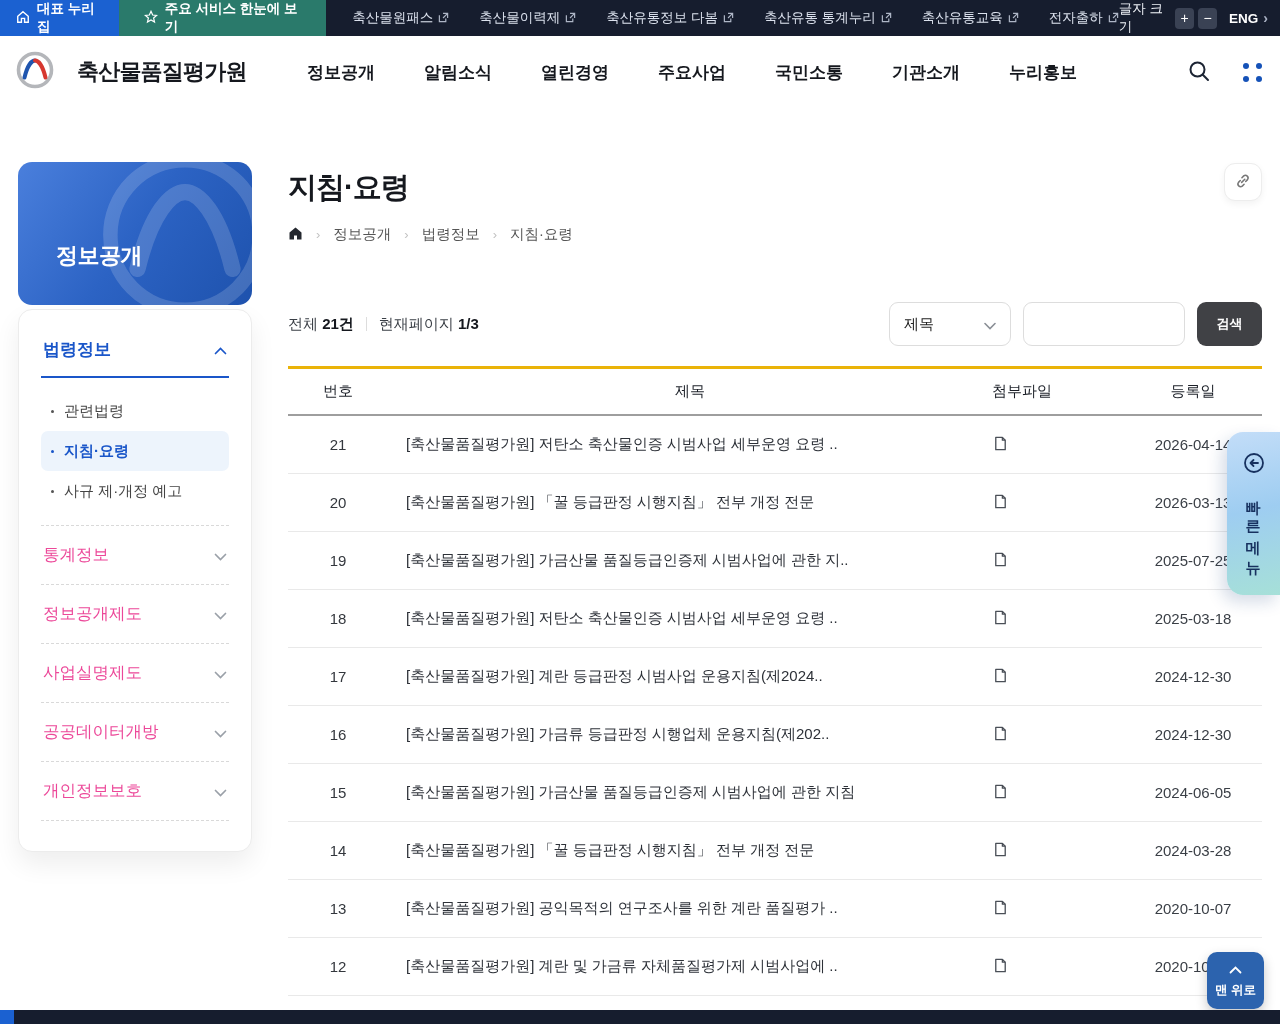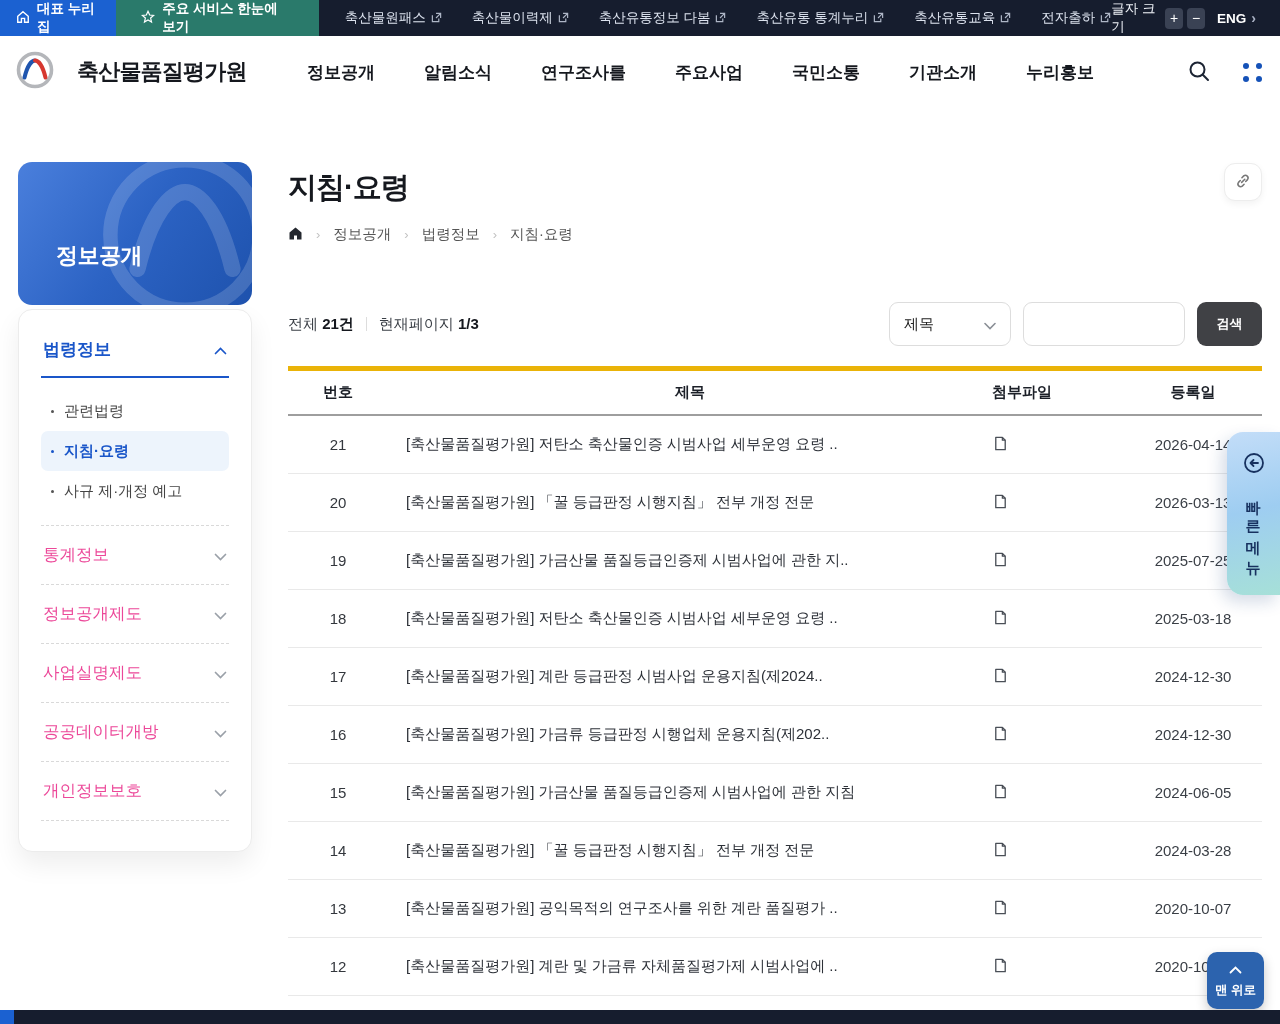--- a/index.html
+++ b/index.html
@@ -7,21 +7,21 @@
   body { font-family:"Liberation Sans","DejaVu Sans",sans-serif; background:#fff; overflow:hidden; }
   .page { position:relative; width:1280px; height:1024px; background:#fff; overflow:hidden; }
 
   
   .topbar { display:flex; align-items:stretch; height:36px; background:#161d2e; color:#e8ecf4; font-size:13.5px; }
   .tb-seg { display:flex; align-items:center; gap:7px; padding:0 16px; font-weight:700; color:#fff; cursor:pointer; }
   .tb-home { background:#1b61d1; }
   .tb-services { background:#2a7a6b; padding:0 25px; }
   .tb-links { display:flex; align-items:center; gap:30px; padding-left:26px; }
   .tb-link { display:flex; align-items:center; gap:5px; color:#dce2ee; cursor:pointer; white-space:nowrap; }
-  .tb-right { margin-left:auto; display:flex; align-items:center; gap:4px; padding-right:24px; }
+  .tb-right { margin-left:auto; display:flex; align-items:center; gap:4px; padding-right:12px; }
   .tb-fontlabel { color:#eef1f7; }
   .tb-fontbtn { width:21px; height:21px; background:#3a4254; border:none; border-radius:4px; color:#fff;
     font-size:14px; line-height:1; display:flex; align-items:center; justify-content:center; cursor:pointer; }
   .tb-lang { display:flex; align-items:center; gap:5px; margin-left:8px; color:#fff; font-weight:700; cursor:pointer; }
   .tb-lang .chev { color:#aab2c4; font-size:14px; }
 
   
   .header { position:relative; height:72px; background:#fff; display:flex; align-items:center; }
   .logo { display:flex; align-items:center; gap:21px; margin-left:14px; cursor:pointer; }
   .logo-text { font-size:22px; font-weight:800; color:#15181e; letter-spacing:-0.8px; }
@@ -69,22 +69,22 @@
   .list-info b { color:#15181e; }
   .info-div { width:1px; height:14px; background:#ddd; }
   .controls-right { margin-left:auto; display:flex; align-items:center; gap:12px; }
   .select { width:122px; height:44px; border:1px solid #ddd; border-radius:9px; background:#fff;
     display:flex; align-items:center; justify-content:space-between; padding:0 14px; font-size:15px; color:#222; cursor:pointer; }
   .search-input { width:162px; height:44px; border:1px solid #ddd; border-radius:9px; padding:0 12px; font-size:15px; outline:none; }
   .search-btn { width:65px; height:44px; background:#404145; border:none; border-radius:9px; color:#fff;
     font-size:13px; font-weight:700; cursor:pointer; }
 
   .table { margin-top:20px; }
-  .thead { display:flex; align-items:center; height:50px; border-top:5px solid #eab308; border-bottom:2px solid #9e9e9e;
-    font-size:15px; font-weight:700; color:#1b1f27; }
+  .thead { display:flex; align-items:center; height:50px; border-top:3px solid #eab308; border-bottom:2px solid #9e9e9e;
+    font-size:15px; font-weight:400; color:#1b1f27; }
   .col-no { width:100px; flex:none; text-align:center; }
   .col-title { flex:1; text-align:center; min-width:0; }
   .col-file { width:132px; flex:none; text-align:left; }
   .col-date { width:138px; flex:none; text-align:center; }
   .trow { display:flex; align-items:center; height:58px; border-bottom:1px solid #e9e9e9; font-size:15px; color:#2d3138; }
   .trow .col-title { text-align:left; padding:0 10px 0 18px; white-space:nowrap; overflow:hidden; cursor:pointer; }
   .trow .col-no { color:#33373d; }
   .trow .col-date { color:#3a3f46; }
   .file-ico { display:inline-flex; cursor:pointer; }
 
@@ -186,21 +186,21 @@
           <circle cx="21" cy="21" r="16.5" fill="none" stroke="#b4b6ba" stroke-width="3.6"></circle>
           <path d="M10.5 28.5 C13.5 16 18 11.5 21 11.5" fill="none" stroke="#1f55ae" stroke-width="4" stroke-linecap="round"></path>
           <path d="M21 11.5 C24 11.5 28.5 16 31.5 28.5" fill="none" stroke="#d6372f" stroke-width="4" stroke-linecap="round"></path>
         </svg>
       </span>
       <span class="logo-text">축산물품질평가원</span>
     </div>
     <nav class="gnb" id="gnb">
         <div class="gnb-item">정보공개</div>
         <div class="gnb-item">알림소식</div>
-        <div class="gnb-item">연구조사를</div>
+        <div class="gnb-item">열린경영</div>
         <div class="gnb-item">주요사업</div>
         <div class="gnb-item">국민소통</div>
         <div class="gnb-item">기관소개</div>
         <div class="gnb-item">누리홍보</div>
       </nav>
     <div class="header-icons">
       <button class="icon-btn">
         <span>
           <svg width="24" height="24" viewBox="0 0 24 24">
               <circle cx="10.5" cy="10.5" r="7" fill="none" stroke="#1c2433" stroke-width="2"></circle>

